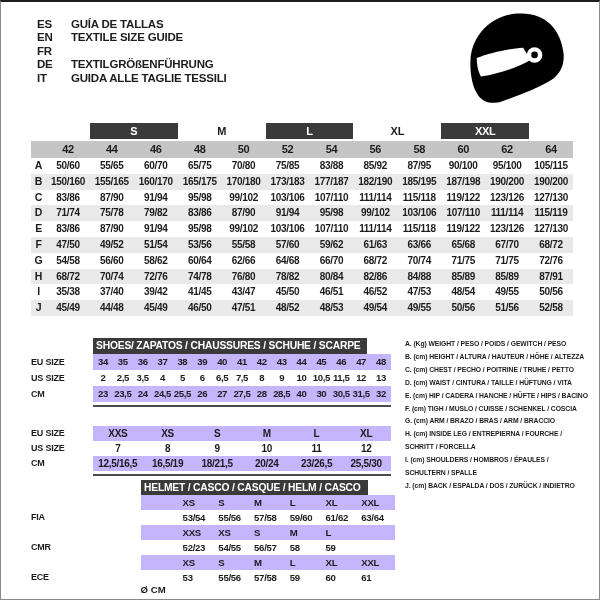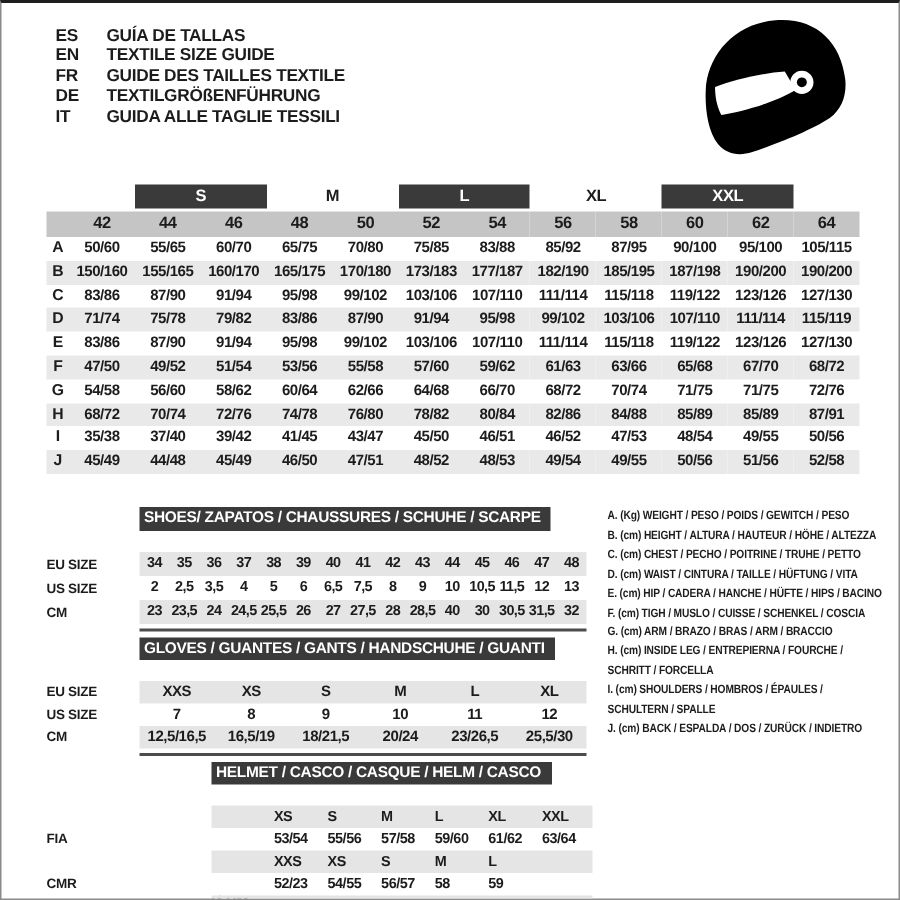--- a/index.html
+++ b/index.html
@@ -25,23 +25,23 @@
   .dcell{height:15.8px;line-height:15.8px;text-align:center;font-size:10px;}
   .dcell.alt{background:#e9e9e9;}
   .dcell.lab{font-size:10.5px;}
 
   
   .lower{position:absolute;left:30px;top:336px;width:364px;}
   .trow{display:flex;}
   .tlabel{width:62px;font-size:9px;font-weight:700;letter-spacing:-0.2px;}
   .theadbar{background:#3a3a3a;color:#fff;font-size:10.3px;font-weight:700;
             padding:0 7px 0 3px;letter-spacing:-0.2px;white-space:nowrap;}
-  .header-row{height:15px;line-height:15px;margin-bottom:14px;}
+  .header-row{height:15px;line-height:15px;margin-bottom:0;}
   .band{display:flex;width:298px;}
-  .band.shaded{background:#e5e5e5;}
+  .band.shaded{background:#c4b5fd;}
   .bcell{flex:1;text-align:center;font-weight:700;letter-spacing:-0.3px;}
   .shoes-t .trow,{height:16px;}
   .shoes-t .trow{height:16px;line-height:16px;}
   .shoes-t .bcell{font-size:9.6px;letter-spacing:-0.4px;}
   .gloves-t .trow{height:15px;line-height:15px;}
   .gloves-t .bcell{font-size:10px;}
   .helmet-t .trow{height:15px;line-height:15px;gap:48px;}
   .helmet-t .band{width:256px;}
   .helmet-t .bcell{font-size:9.6px;text-align:left;padding-left:2px;}
   .unitcell{width:40px;font-size:9.6px;font-weight:700;margin-top:42px;}
@@ -62,21 +62,20 @@
     <div class="lang-row">
       <span class="lang-code">ES</span>
       <span>GUÍA DE TALLAS</span>
     </div>
     <div class="lang-row">
       <span class="lang-code">EN</span>
       <span>TEXTILE SIZE GUIDE</span>
     </div>
     <div class="lang-row">
       <span class="lang-code">FR</span>
-      <span>GUIDE DES TAILLES TEXTILE</span>
     </div>
     <div class="lang-row">
       <span class="lang-code">DE</span>
       <span>TEXTILGRÖßENFÜHRUNG</span>
     </div>
     <div class="lang-row">
       <span class="lang-code">IT</span>
       <span>GUIDA ALLE TAGLIE TESSILI</span>
     </div>
   </div>
@@ -312,21 +311,20 @@
               <div class="bcell">32</div>
             </div>
           </div>
         </div>
     </div>
     <div class="divider"></div>
 
     <div class="gloves-t">
       <div class="trow header-row">
         <div class="tlabel"></div>
-        <div class="theadbar">GLOVES / GUANTES / GANTS / HANDSCHUHE / GUANTI</div>
       </div>
       <div>
           <div class="trow">
             <div class="tlabel">EU SIZE</div>
             <div class="band shaded">
               <div class="bcell">XXS</div>
               <div class="bcell">XS</div>
               <div class="bcell">S</div>
               <div class="bcell">M</div>
               <div class="bcell">L</div>

